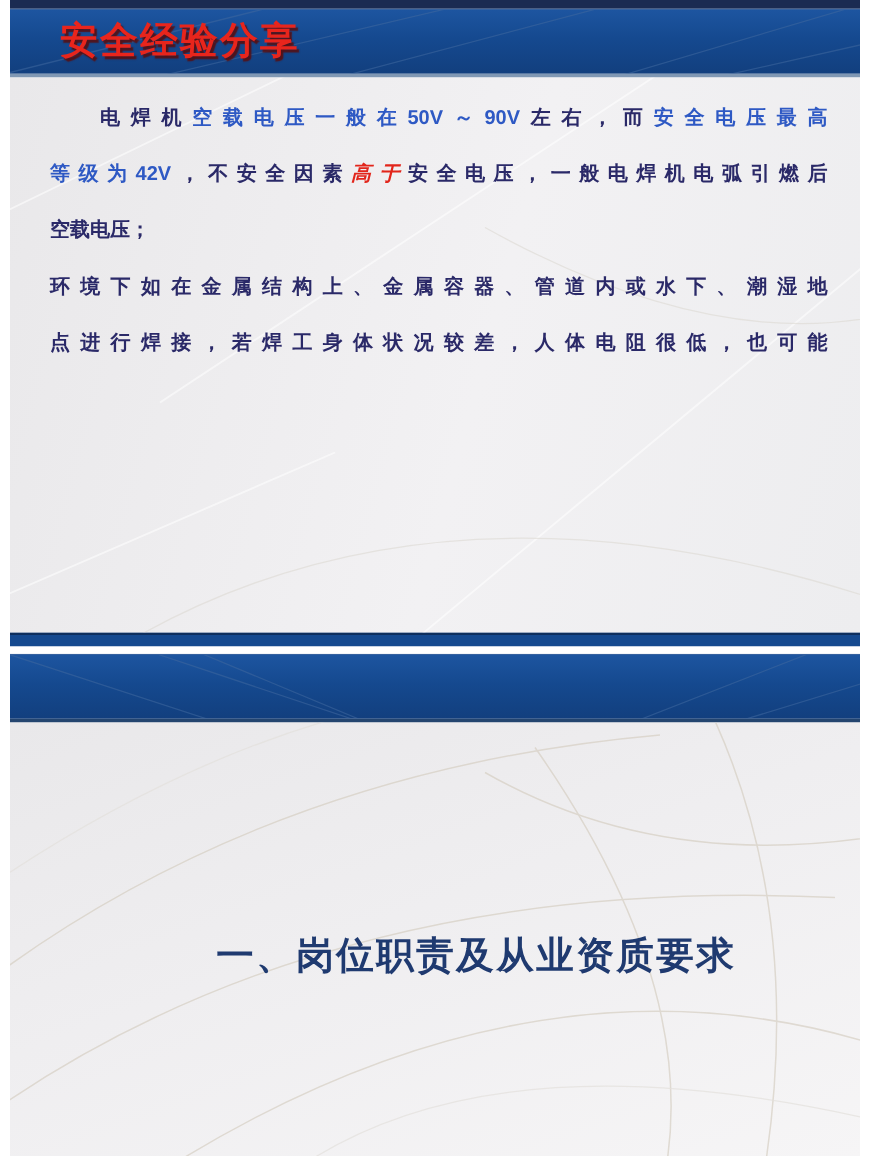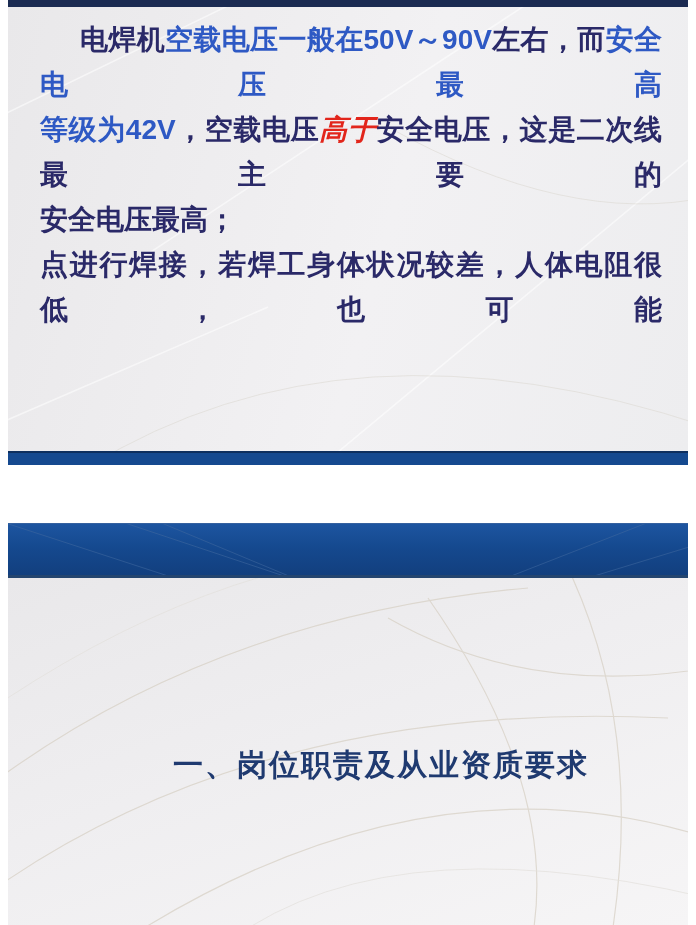--- a/index.html
+++ b/index.html
@@ -19,21 +19,21 @@
     position:relative;margin:0;padding:8px 0 0 40px;font-size:30px;line-height:34px;font-weight:700;
     color:var(--headline_red);text-shadow:2px 3px 1px rgba(92,10,8,.85);letter-spacing:2px;z-index:2;
   }
   .deco{position:absolute;inset:0;width:100%;height:100%;z-index:1;pointer-events:none;}
   .content1{
     position:relative;height:444px;overflow:hidden;
     background:linear-gradient(105deg,#e9e8ea 0%,#f2f1f3 55%,#ededef 100%);
   }
   .bodytext{
     position:relative;z-index:2;padding:10px 26px 0 32px;
-    font-size:28px;font-weight:700;line-height:45px;color:var(--navy);
+    font-size:16px;font-weight:700;line-height:45px;color:var(--navy);
   }
   .line{text-align:justify;}
   .line.just{text-align:justify;text-align-last:justify;}
   .line.ind{text-indent:40px;}
   .seg.navy{color:var(--navy);}
   .seg.blue{color:var(--blue);}
   .seg.red{color:var(--red);font-style:italic;}
   .bottom-bar{height:12px;background:var(--band_blue);border-top:2px solid #0e2f5e;}
   
   .slide2{top:523px;height:402px;}
@@ -49,39 +49,52 @@
   }
 </style>
 </head>
 <body>
 
 <div class="page">
 
   <section class="slide slide1">
     <div class="top-strip"></div>
 
+    <header class="band">
+      <svg class="deco" viewBox="0 0 680 51" preserveAspectRatio="none">
+        <g stroke="#41699f" stroke-width="1" fill="none" opacity="0.55">
+          <path d="M-20 55 L260 -15"></path>
+            <path d="M90 60 L430 -20"></path>
+          <path d="M240 60 L560 -25"></path>
+            <path d="M430 70 L700 -10"></path>
+          <path d="M560 55 L760 10"></path>
+        </g>
+      </svg>
+      <h1>安全经验分享</h1>
+    </header>
 
     <div class="content1">
       <svg class="deco" viewBox="0 0 680 444" preserveAspectRatio="none">
         <g stroke="#ffffff" stroke-width="1.5" fill="none" opacity="0.55">
           <path d="M-30 120 L300 -40"></path>
             <path d="M120 260 L560 -30"></path>
           <path d="M300 470 L720 120"></path>
             <path d="M-40 430 L260 300"></path>
         </g>
         <g stroke="#dcd8d2" stroke-width="1" fill="none" opacity="0.6">
           <path d="M80 460 Q340 300 700 420"></path>
             <path d="M380 120 Q560 220 700 190"></path>
         </g>
       </svg>
 
       <div class="bodytext">
           <div class="line just ind"><span class="seg navy">电焊机</span><span class="seg blue">空载电压一般在50V～90V</span><span class="seg navy">左右，而</span><span class="seg blue">安全电压最高</span></div>
-          <div class="line just"><span class="seg blue">等级为42V</span><span class="seg navy">，空载电压</span><span class="seg red">高于</span><span class="seg navy">安全电压，这是二次线最主要的</span></div>
-          <div class="line"><span class="seg navy">安全电压最高；</span></div>
+          <div class="line just"><span class="seg blue">等级为42V</span><span class="seg navy">，不安全因素</span><span class="seg red">高于</span><span class="seg navy">安全电压，一般电焊机电弧引燃后</span></div>
+          <div class="line"><span class="seg navy">空载电压；</span></div>
+          <div class="line just"><span class="seg navy">环境下如在金属结构上、金属容器、管道内或水下、潮湿地</span></div>
           <div class="line just"><span class="seg navy">点进行焊接，若焊工身体状况较差，人体电阻很低，也可能</span></div>
         </div>
 
     </div>
 
     <div class="bottom-bar"></div>
   </section>
 
   <section class="slide slide2">
     <header class="band band2">

